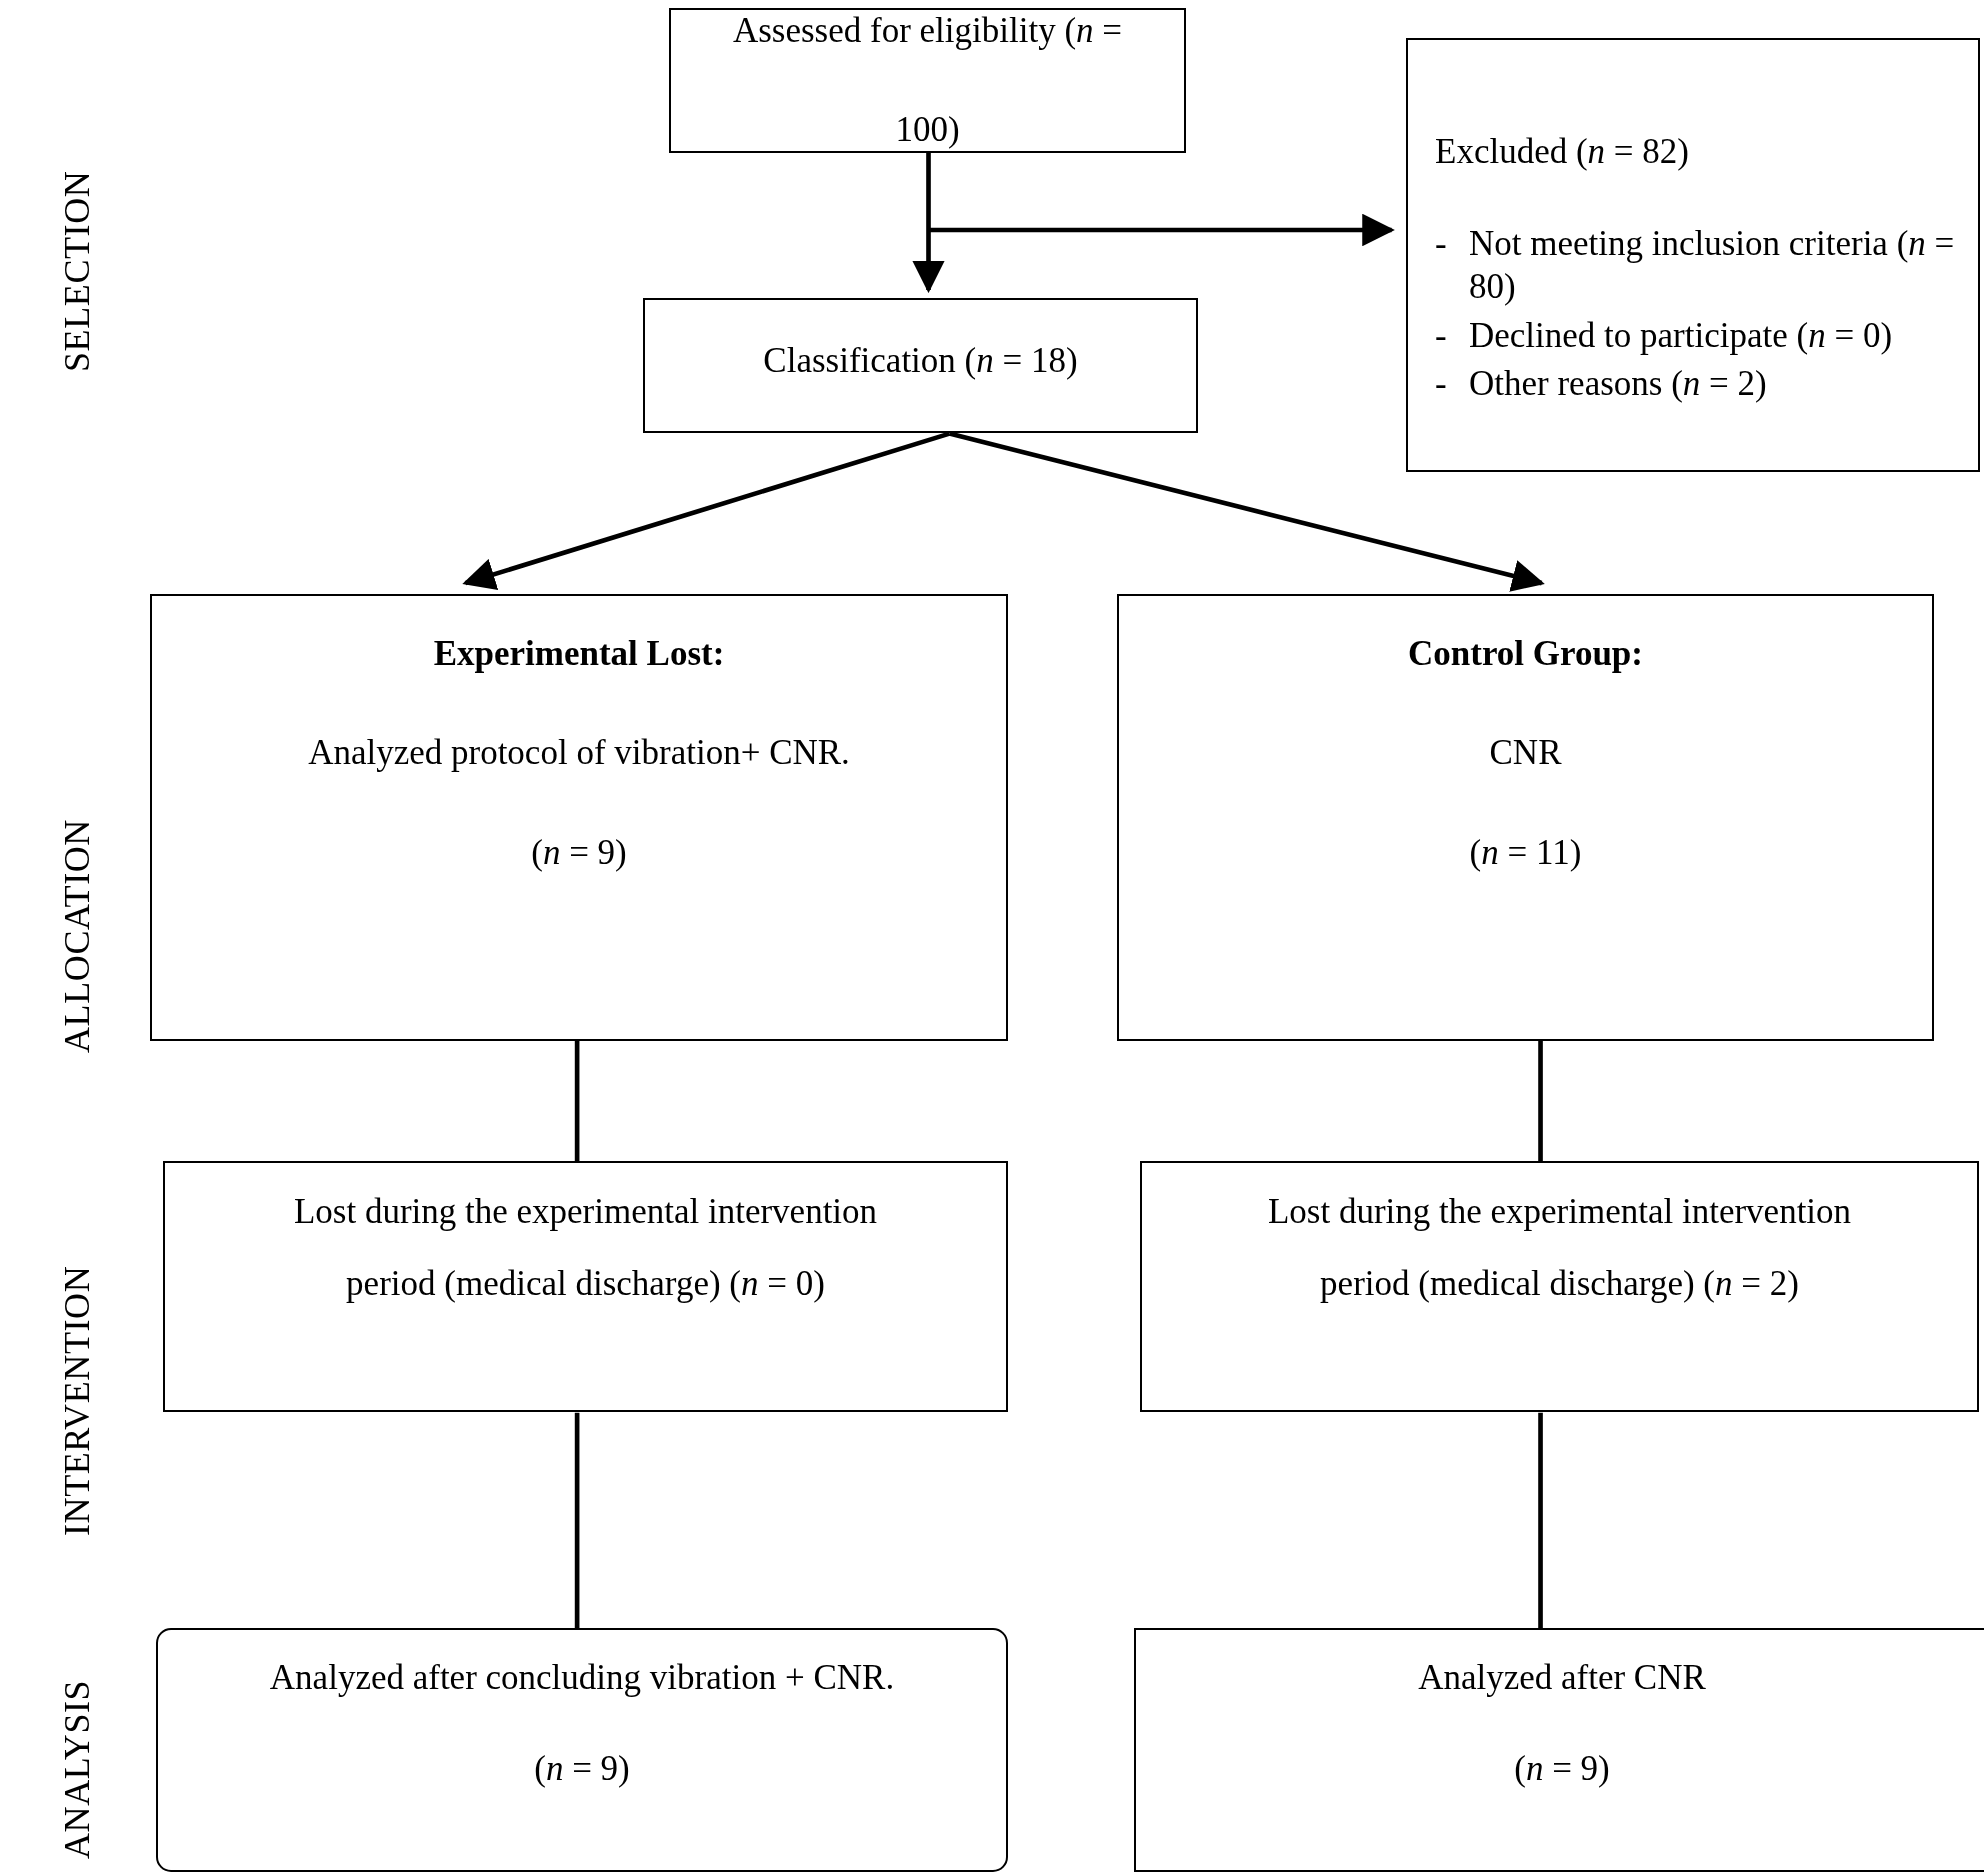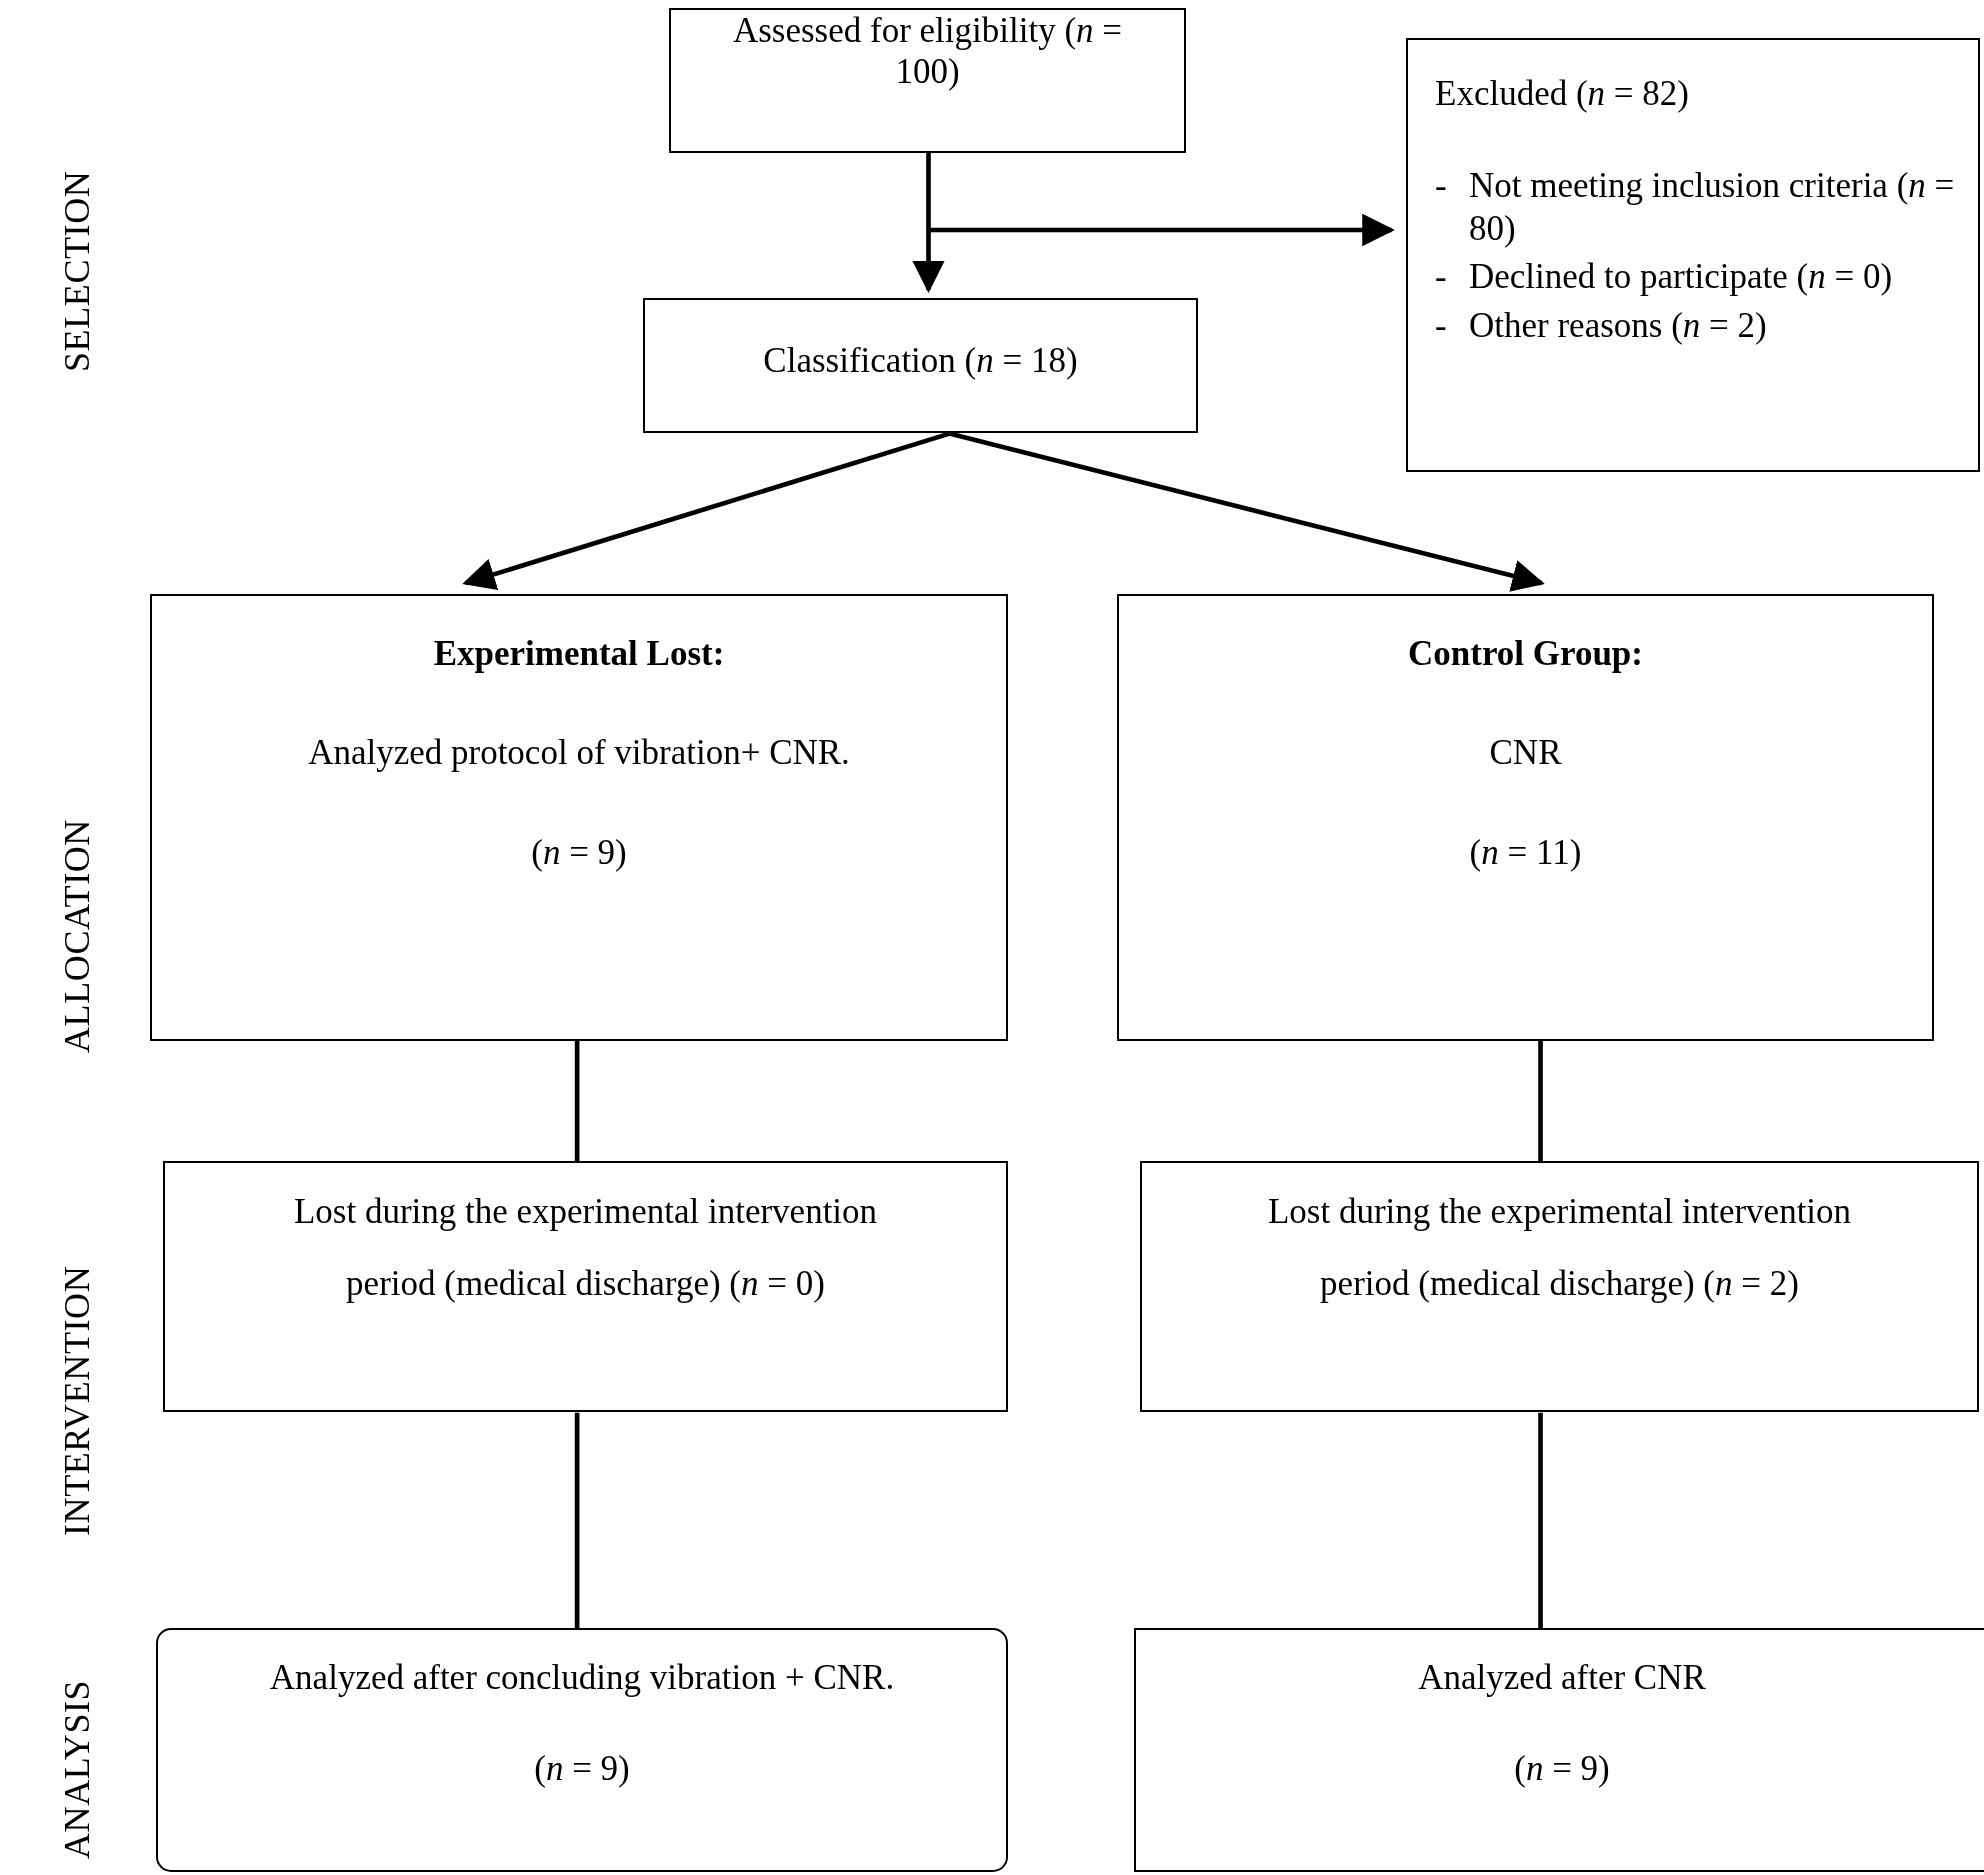--- a/index.html
+++ b/index.html
@@ -32,21 +32,21 @@
   .box {
     position: absolute;
     box-sizing: border-box;
     border: 2.9px solid #000000;
     background: #ffffff;
     display: flex;
     flex-direction: column;
     align-items: center;
     text-align: center;
   }
-  .box.center-v { justify-content: flex-start; }
+  .box.center-v { justify-content: space-between; }
   .box .line {
     font-size: 35px;
     line-height: 1.18;
     padding: 0 15px;
   }
   .box .line.bold { font-weight: bold; }
   .gap-sm { height: 31px; }
   .gap-md { height: 50px; }
   .gap-lg { height: 58px; }
 
@@ -122,21 +122,21 @@
 
     <path d="M 992 2428 L 992 2800" stroke="#000000" stroke-width="8" fill="none"></path>
     <path d="M 2648 2428 L 2648 2800" stroke="#000000" stroke-width="8" fill="none"></path>
   </svg>
 
   <div class="box center-v" style="left:669px; top:7.6px; width:517px; height:145px;">
     <div class="line">Assessed for eligibility (<em class="nvar">n</em> =</div>
     <div class="line">100)</div>
   </div>
 
-  <div class="box excluded-inner" style="left:1406px; top:38px; width:574px; height:434px; padding-top:33px;">
+  <div class="box excluded-inner" style="left:1406px; top:38px; width:574px; height:434px; padding-top:33px;justify-content:center;">
     <div class="excluded-title">Excluded (<em class="nvar">n</em> = 82)</div>
     <div class="gap-md"></div>
     <ul class="bullets">
       <li>
         <span class="dash">-</span>
         <span class="btext">Not meeting inclusion criteria (<em class="nvar">n</em> = 80)</span>
       </li>
       <li>
         <span class="dash">-</span>
         <span class="btext">Declined to participate (<em class="nvar">n</em> = 0)</span>

